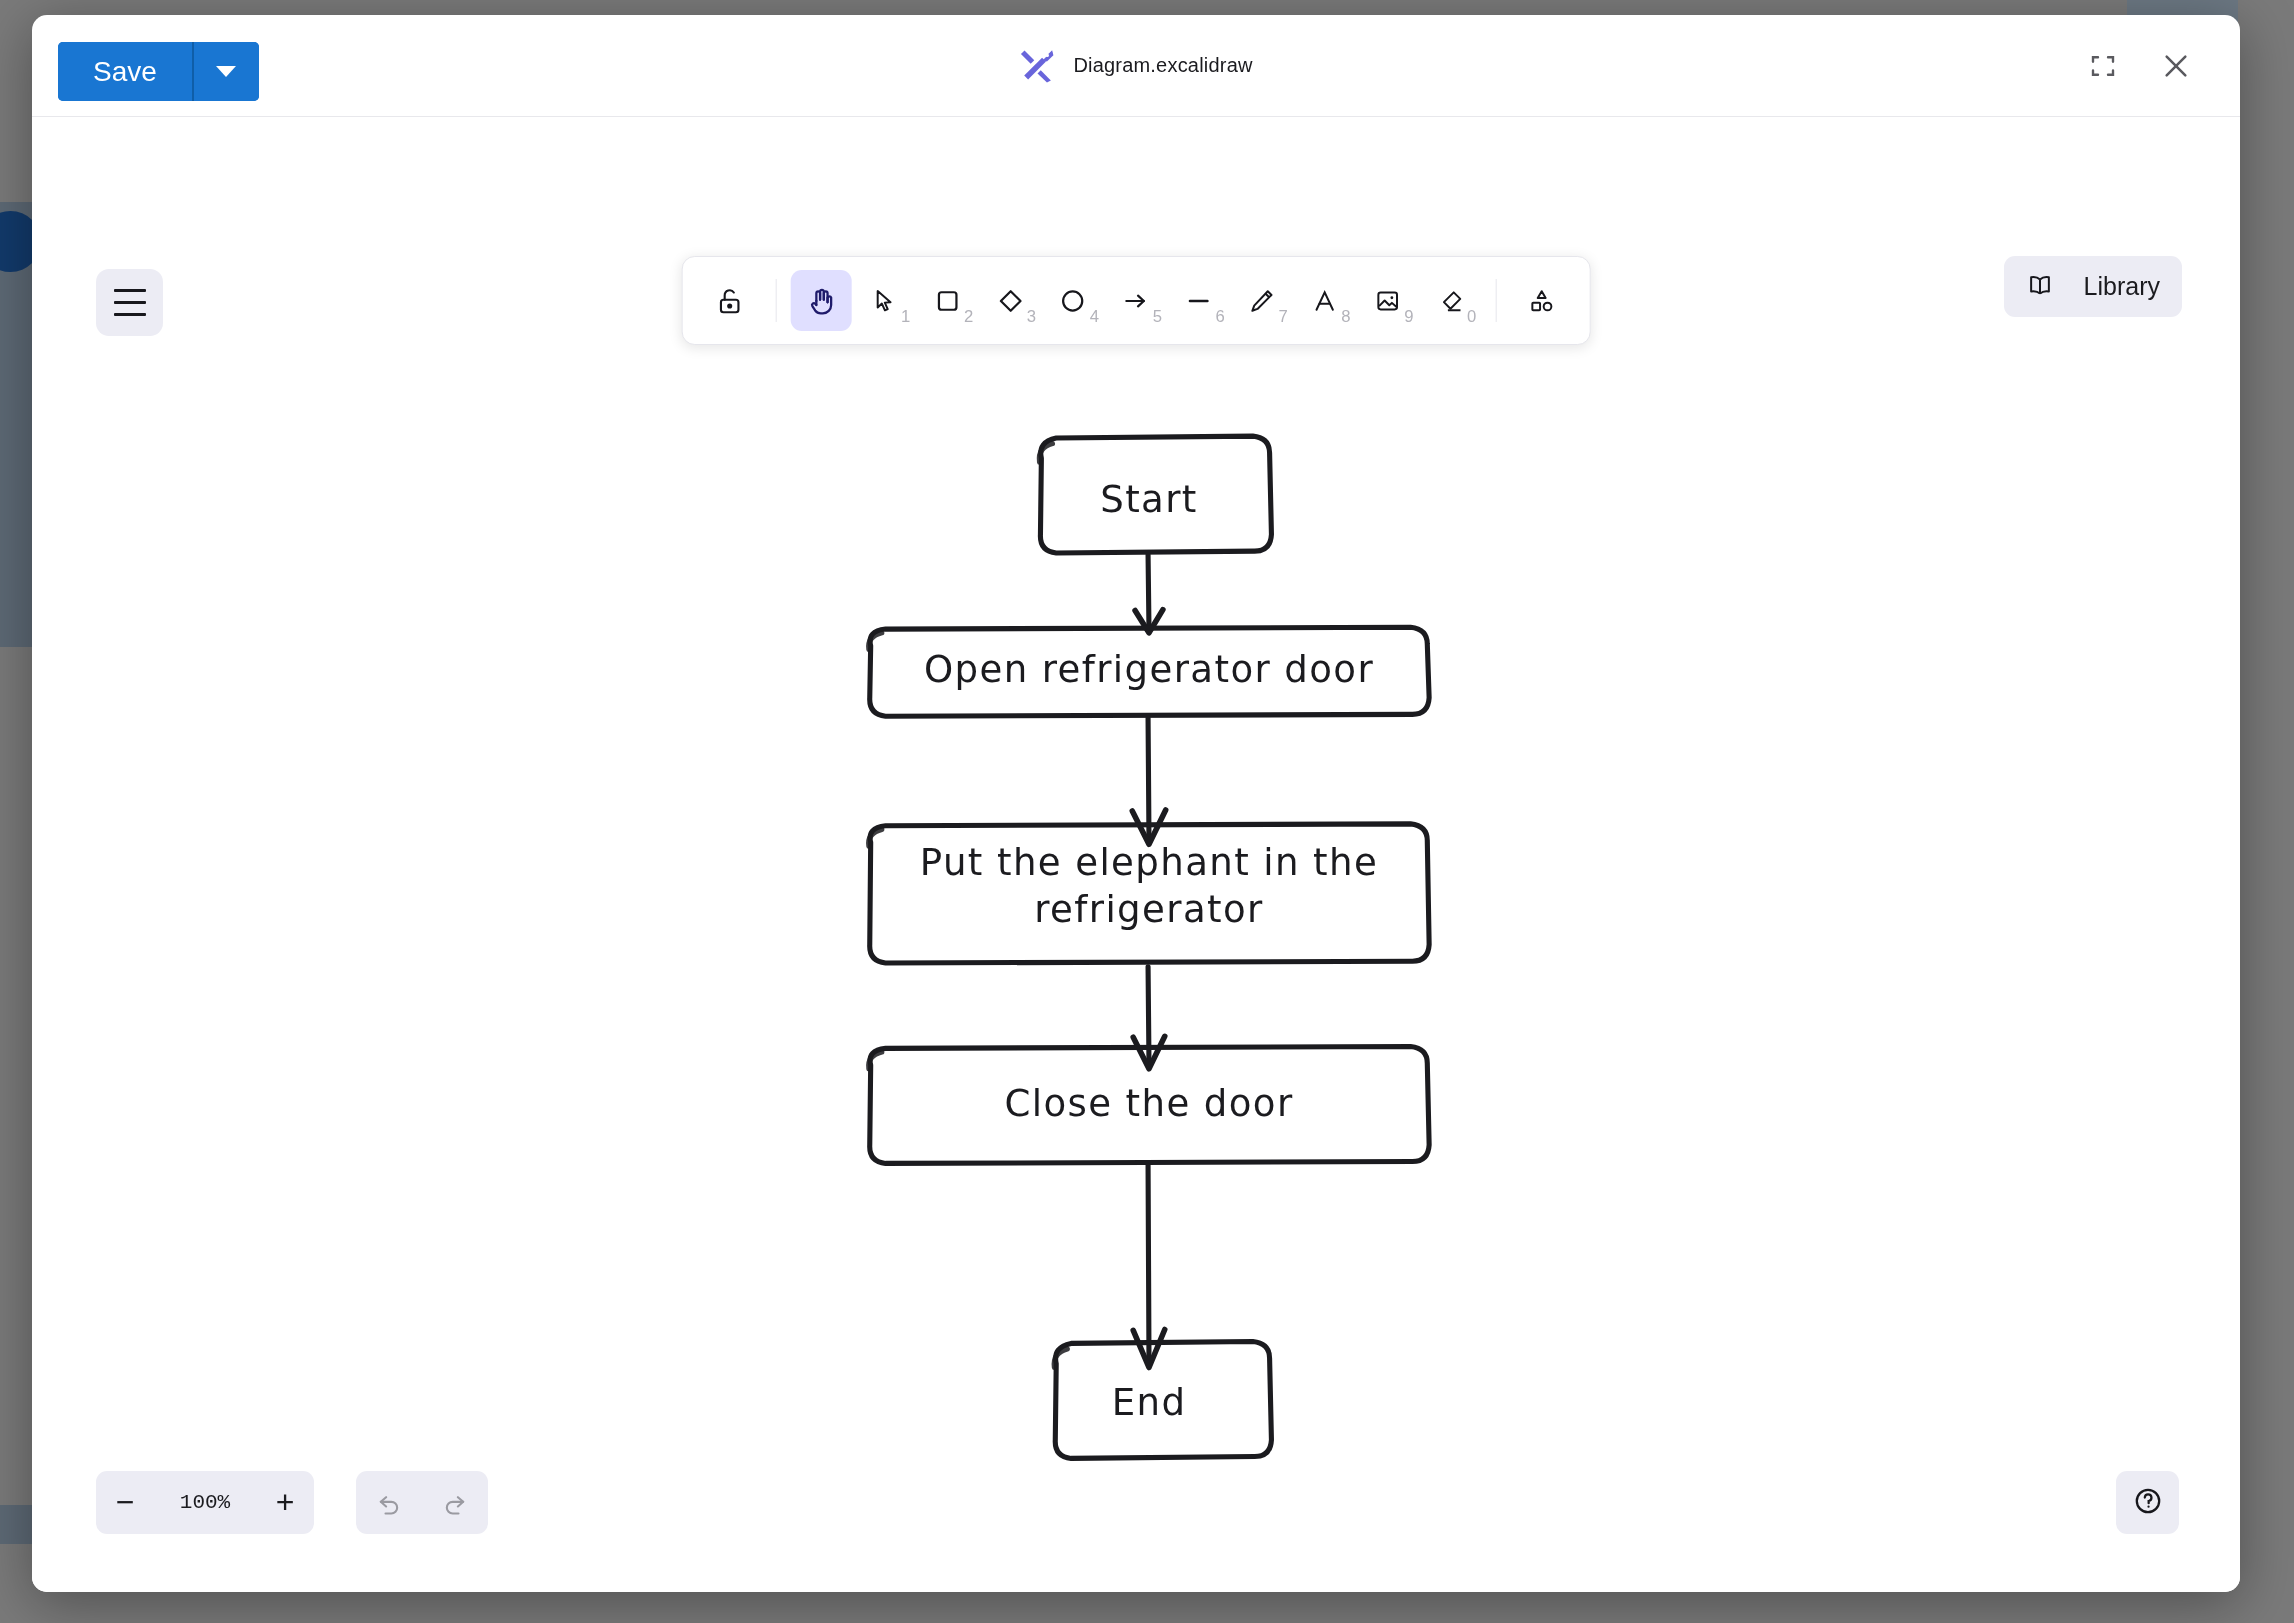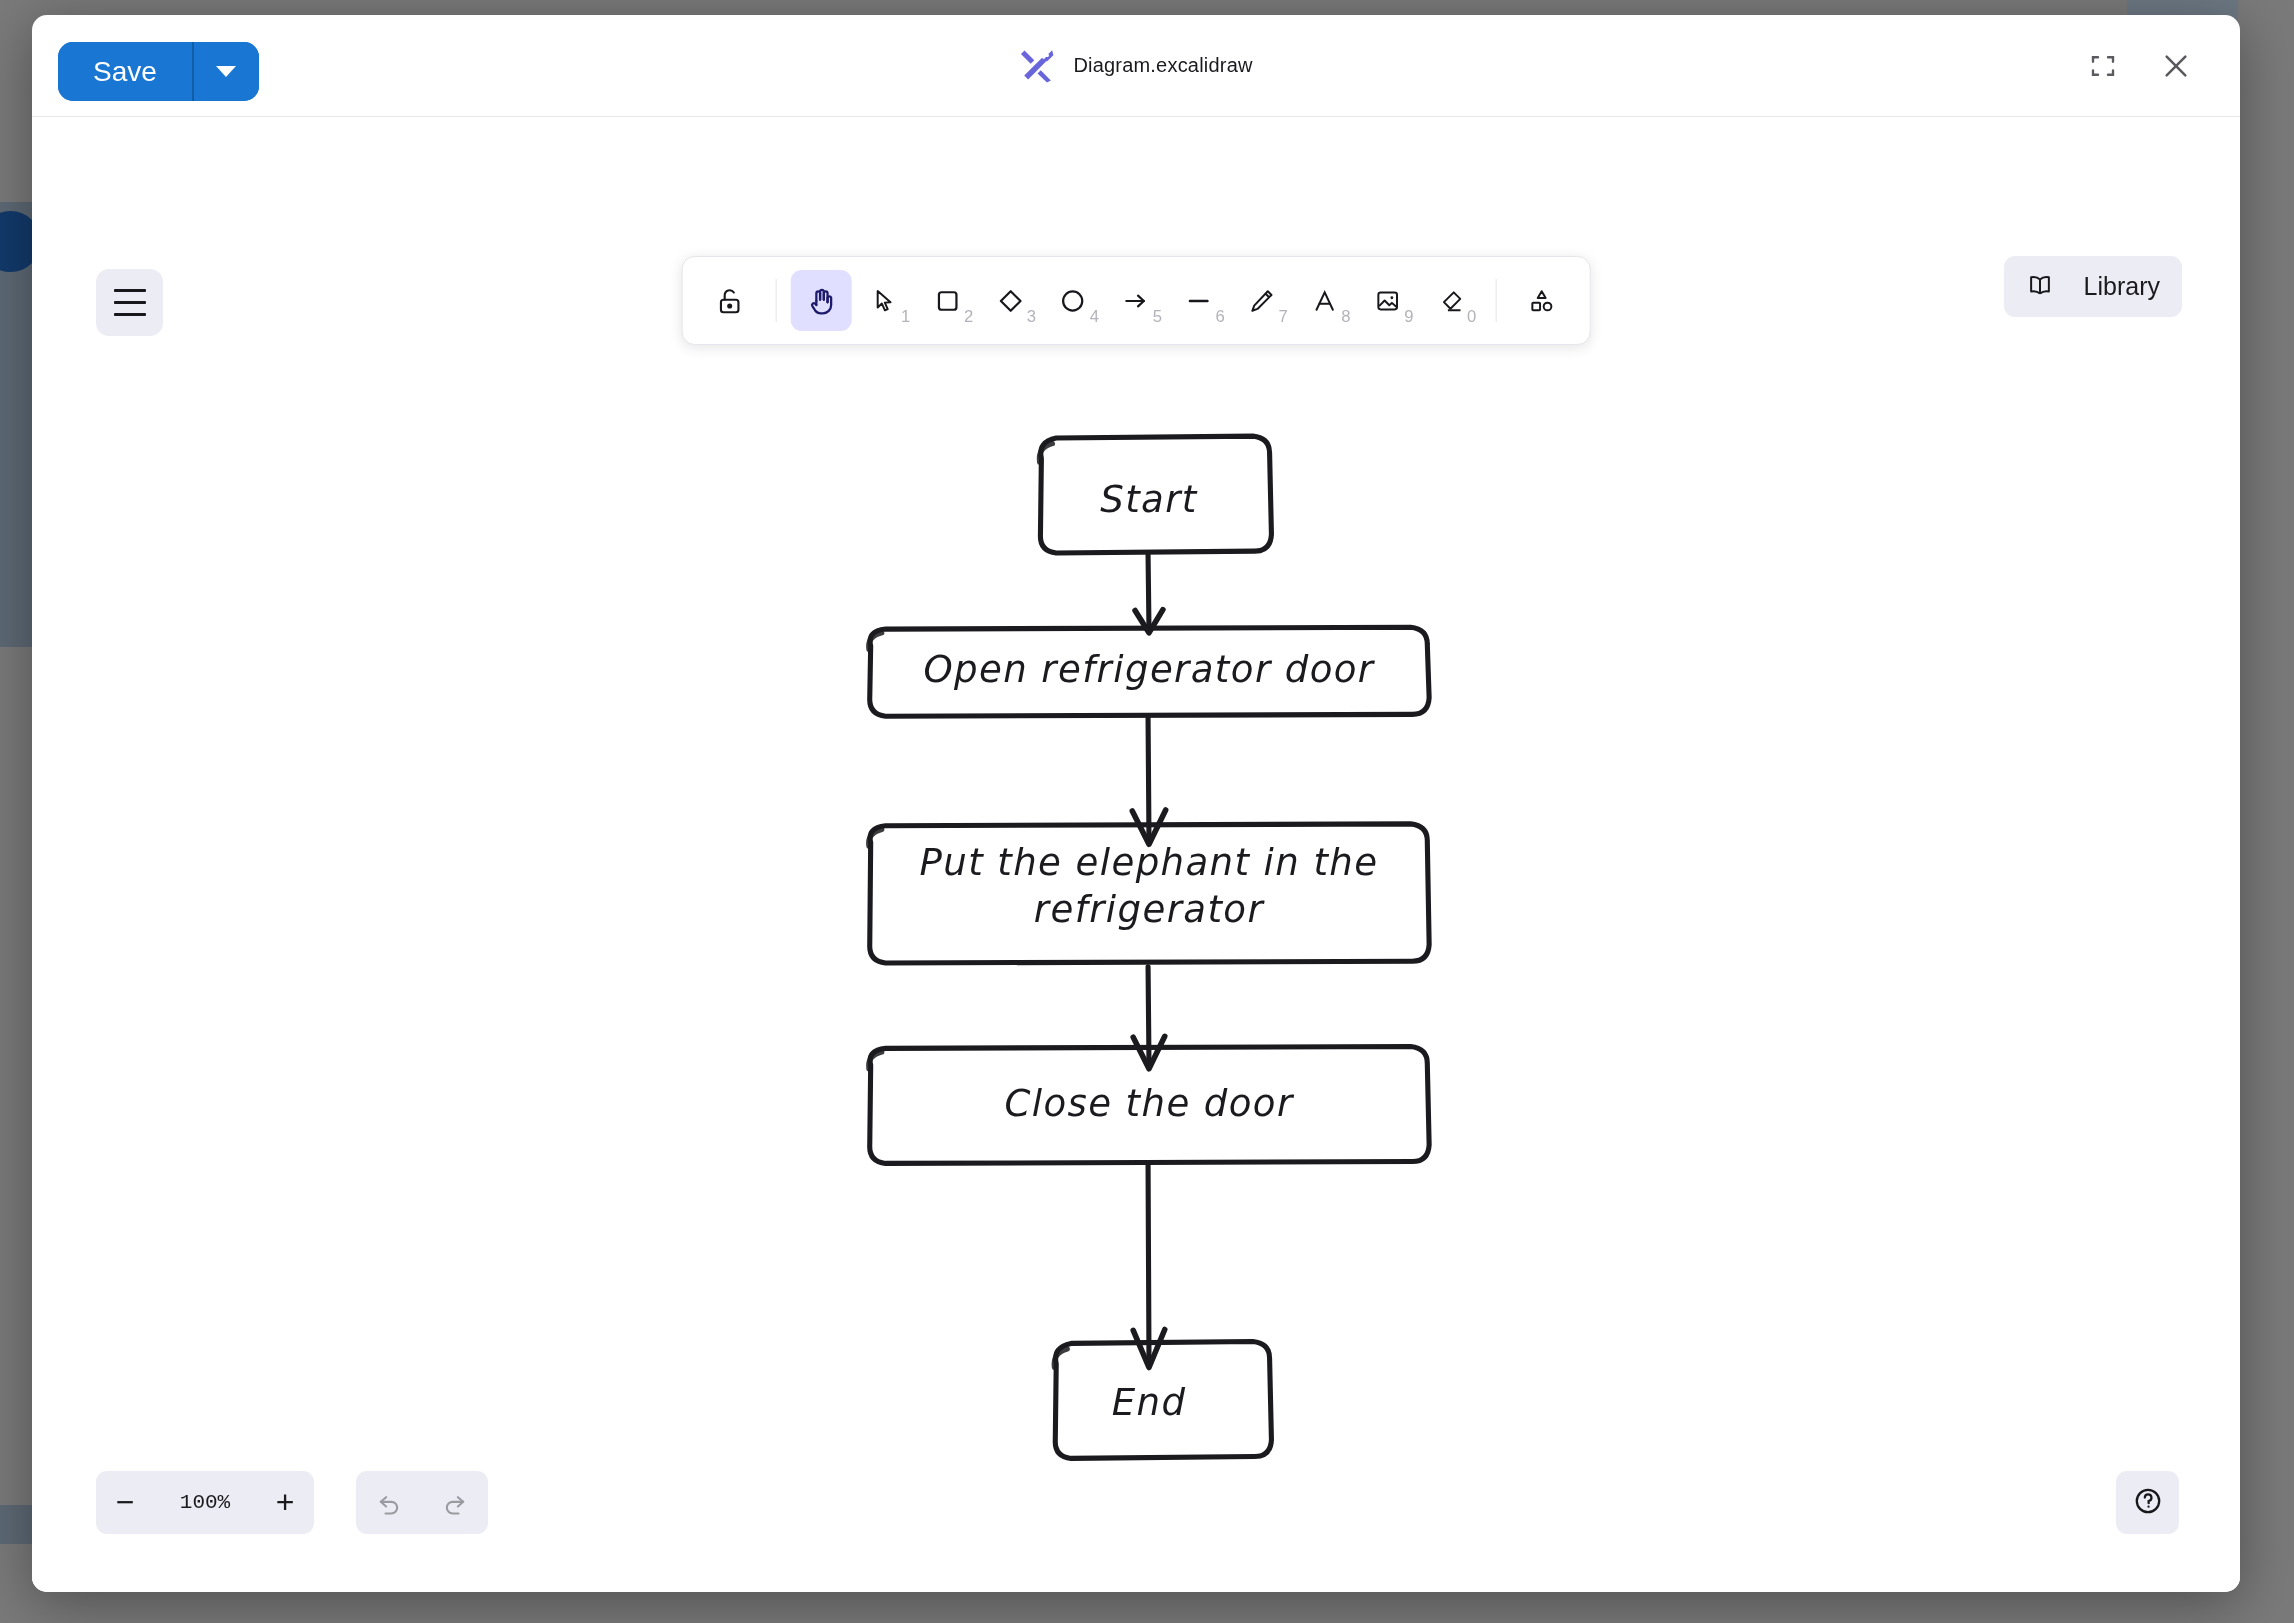--- a/index.html
+++ b/index.html
@@ -64,21 +64,21 @@
   #titlebar {
     position: relative;
     height: 102px;
     border-bottom: 0.9px solid #e8e8ec;
     display: flex; align-items: center;
   }
   #save-group {
     position: absolute; left: 26px; top: 27px;
     display: flex; align-items: stretch;
     height: 59px;
-    border-radius: 15px;
+    border-radius: 5px;
     overflow: hidden;
     background: #1976d2;
   }
   #save-button {
     display: flex; align-items: center; justify-content: center;
     padding: 0 35px;
     color: #fff; font-size: 28px; font-weight: 400;
     cursor: pointer;
     background: #1976d2;
   }
@@ -203,21 +203,21 @@
     position: absolute; right: 61px; bottom: 58px;
     width: 63px; height: 63px;
     background: #ececf4;
     border-radius: 11px;
     display: flex; align-items: center; justify-content: center;
     cursor: pointer;
   }
 
   
   #diagram {
-    position: absolute; left: 0; top: 0; right: 0; bottom: 0; font-style: italic;
+    position: absolute; left: 0; top: 0; right: 0; bottom: 0;
   }
   #diagram svg { display: block; width: 100%; height: 100%; }
   .node-label {
     font-family: "DejaVu Sans", sans-serif;
     font-size: 40px;
     fill: #1b1b1f;
     text-anchor: middle;
     dominant-baseline: middle;
     letter-spacing: 1.5px;
   }

